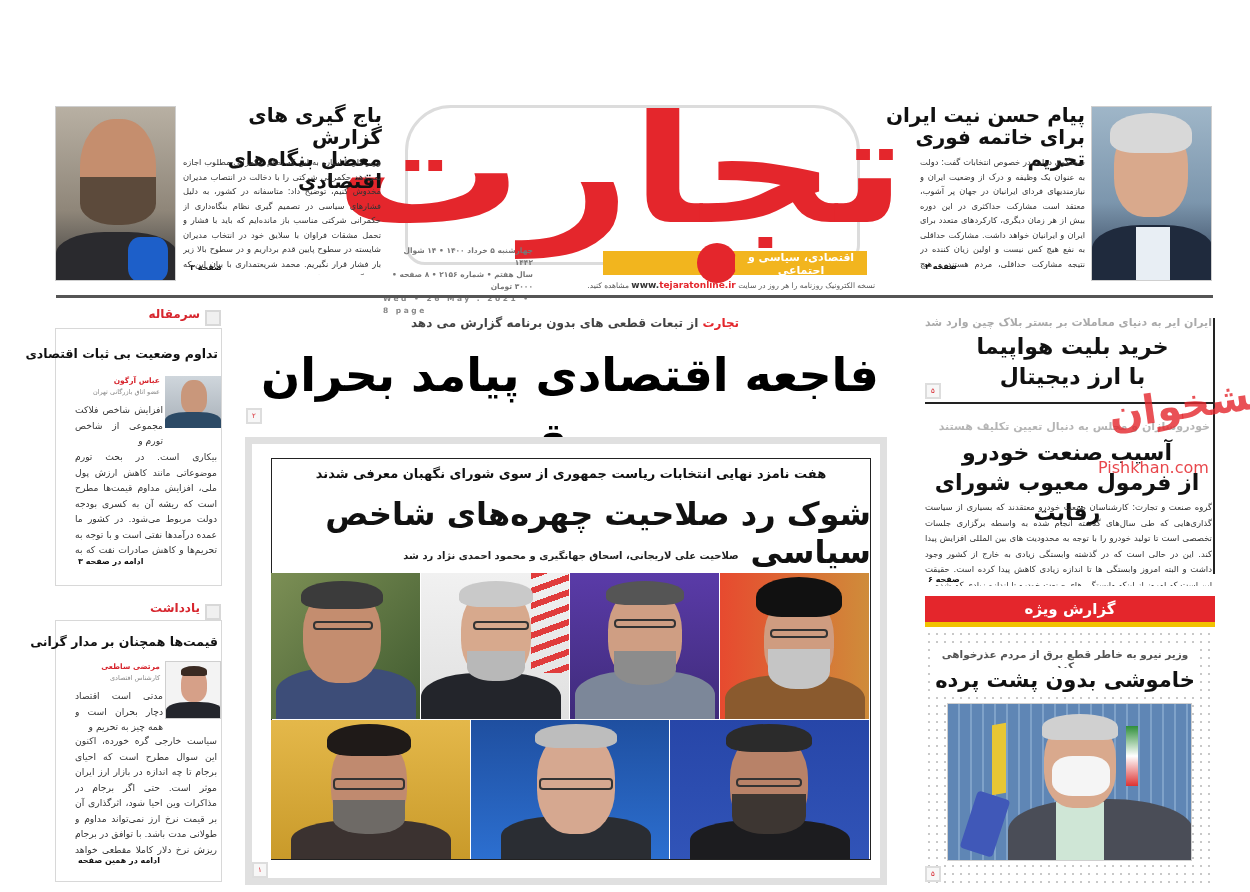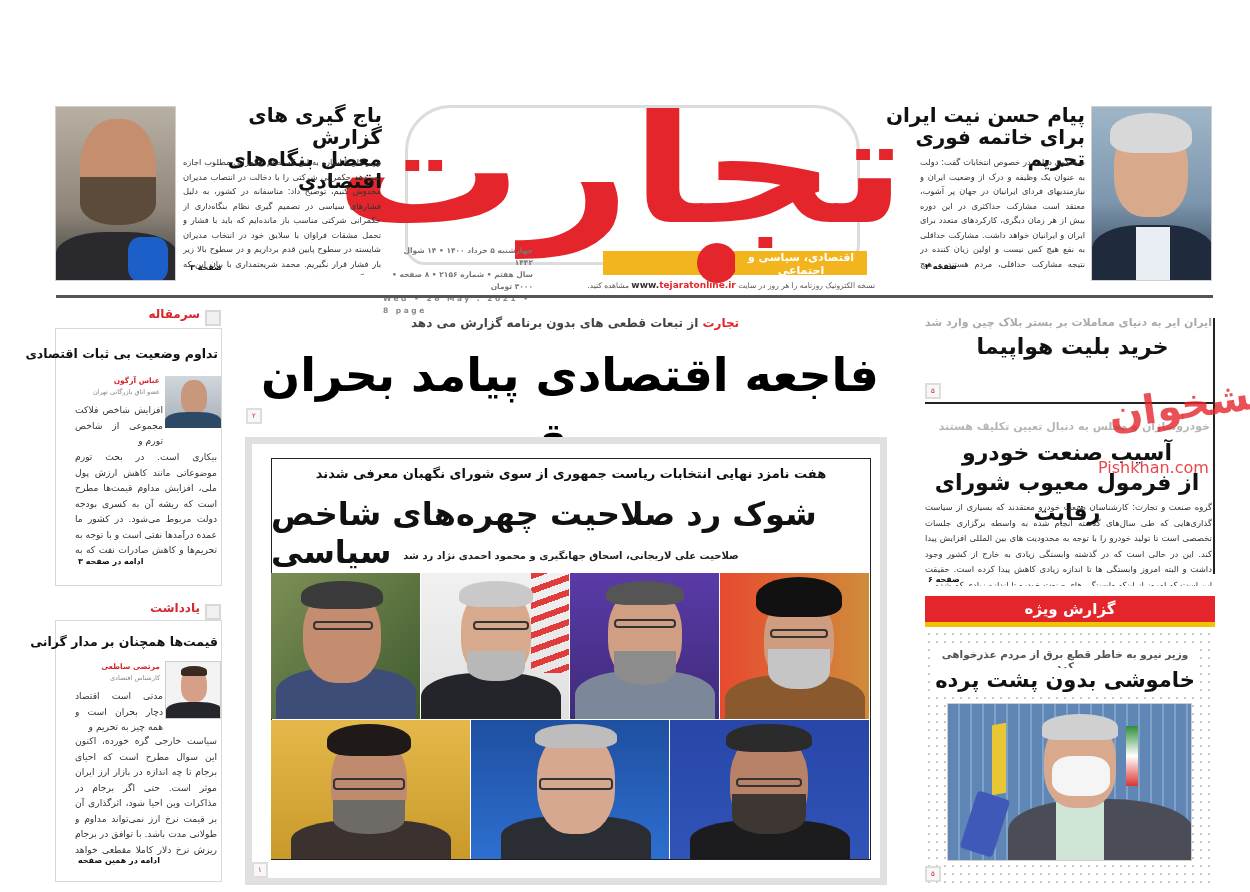--- a/index.html
+++ b/index.html
@@ -45,21 +45,21 @@
 
   
   .kicker { position: absolute; left: 360px; top: 316px; width: 430px; font-size: 12px; font-weight: bold; color: #444; direction: rtl; text-align: center; }
   .kicker .brand { color: #e4262c; }
   .main-head { position: absolute; left: 250px; top: 343px; width: 640px; font-size: 46px; font-weight: 900; line-height: 64px; color: #000; direction: rtl; text-align: center; letter-spacing: -1px; }
   .pg-box { position: absolute; width: 16px; height: 16px; border: 2px solid #ddd; background: #f7f7f7; font-size: 7px; color: #d7262e; text-align: center; line-height: 12px; }
   .story-frame { position: absolute; left: 245px; top: 437px; width: 642px; height: 448px; background: #e0e0e0; }
   .story-inner { position: absolute; left: 7px; top: 7px; width: 628px; height: 434px; background: #fff; }
   .story-box { position: absolute; left: 271px; top: 458px; width: 600px; height: 402px; border: 1px solid #222; background: #fff; }
   .story-kicker { position: absolute; left: 271px; top: 466px; width: 600px; font-size: 13px; font-weight: bold; direction: rtl; text-align: center; }
-  .story-head { position: absolute; left: 271px; top: 495px; width: 600px; font-size: 32px; font-weight: 900; direction: rtl; text-align: left; letter-spacing: -0.5px; }
+  .story-head { position: absolute; left: 271px; top: 495px; width: 600px; font-size: 32px; font-weight: 900; direction: rtl; text-align: right; letter-spacing: -0.5px; }
   .story-sub { position: absolute; left: 271px; top: 550px; width: 600px; font-size: 10px; font-weight: bold; color: #222; direction: rtl; text-align: center; }
   .cand { position: absolute; overflow: hidden; border-right: 1px solid #fff; }
   .cand .head { position: absolute; border-radius: 46% 46% 42% 42%; }
   .cand .body { position: absolute; border-radius: 40% 40% 0 0; }
   .cand .hair { position: absolute; border-radius: 50% 50% 30% 30%; }
   .cand .glass { position: absolute; height: 9px; border: 2px solid #333; border-radius: 4px; }
 
   
   .r-rule-v { position: absolute; left: 1213px; top: 318px; width: 2px; height: 256px; background: #222; }
   .r-rule-h { position: absolute; left: 925px; top: 402px; width: 290px; height: 2px; background: #222; }
@@ -219,20 +219,21 @@
   <div class="hair" style="left:56px;top:4px;width:86px;height:28px;background:#2b2b2b;"></div>
   <div style="position:absolute;left:62px;top:74px;width:74px;height:40px;background:#3d3632;border-radius:0 0 45% 45%;"></div>
   <div class="glass" style="left:66px;top:58px;width:66px;"></div>
 </div>
 <div class="pg-box" style="left:252px;top:862px;">۱</div>
 
 <div class="r-rule-v"></div>
 <div class="r-kick" style="left:932px;top:316px;width:280px;">ایران ایر به دنیای معاملات بر بستر بلاک چین وارد شد</div>
 <div class="r-head" style="left:945px;top:332px;width:255px;">
   <div>خرید بلیت هواپیما</div>
+  <div>با ارز دیجیتال</div>
 </div>
 <div class="pg-box" style="left:925px;top:383px;">۵</div>
 <div class="r-rule-h"></div>
 
 <div class="r-kick" style="left:925px;top:420px;width:285px;color:#b5b5b5;">خودروسازان و مجلس به دنبال تعیین تکلیف هستند</div>
 <div class="r-head" style="left:932px;top:438px;width:270px;">
   <div>آسیب صنعت خودرو</div>
   <div>از فرمول معیوب شورای رقابت</div>
 </div>
 <div class="r-body" style="left:925px;top:500px;width:287px;height:86px;overflow:hidden;">گروه صنعت و تجارت: کارشناسان صنعت خودرو معتقدند که بسیاری از سیاست گذاری‌هایی که طی سال‌های گذشته انجام شده به واسطه برگزاری جلسات تخصصی است تا تولید خودرو را با توجه به محدودیت های بین المللی افزایش پیدا کند. این در حالی است که در گذشته وابستگی زیادی به خارج از کشور وجود داشت و البته امروز وابستگی ها تا اندازه زیادی کاهش پیدا کرده است. حقیقت این است که امروز از اینکه وابستگی های صنعت خودرو تا اندازه زیادی کم شده...</div>

